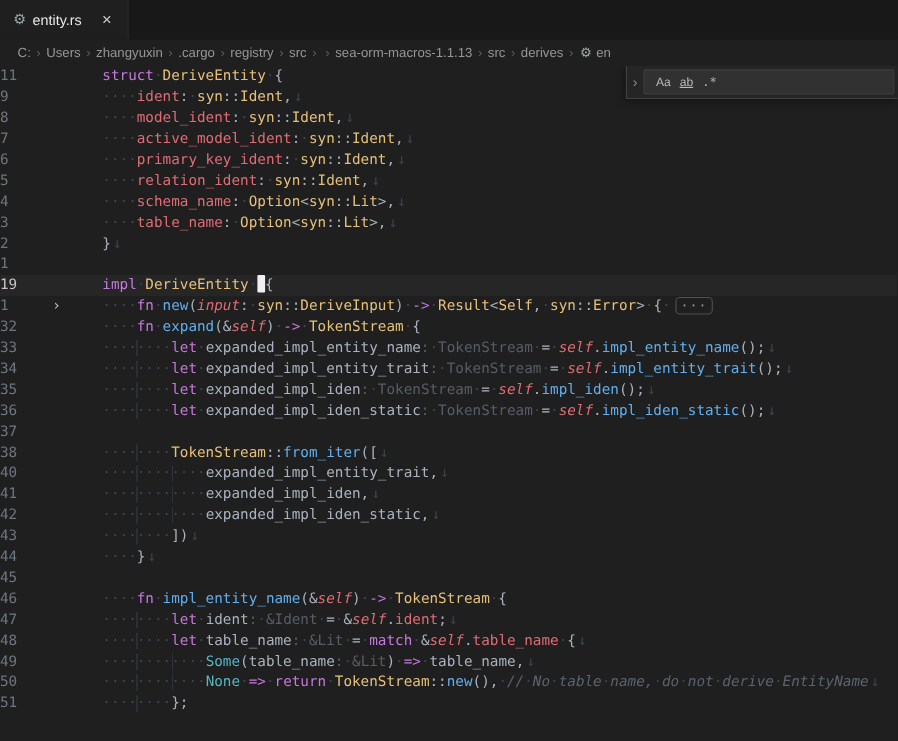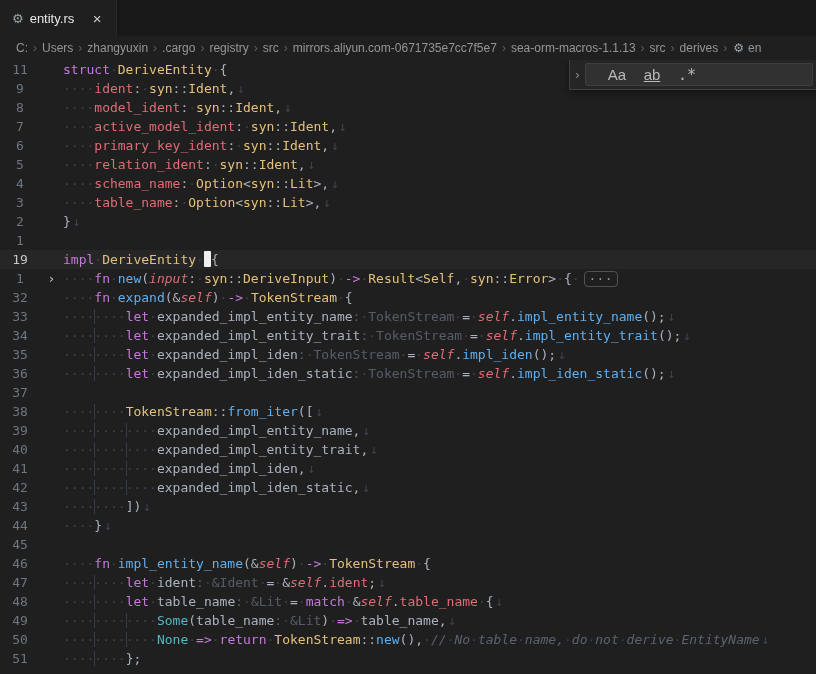--- a/index.html
+++ b/index.html
@@ -21,24 +21,24 @@
                padding-left:15px;font-size:12px;color:#969696;white-space:nowrap;overflow:hidden;}
   .crumb{padding:0 1px;flex:none;}
   .crumb-sep{color:#5e5e5e;padding:0 4px;flex:none;}
   .crumb-leaf-icon{color:#9aa7ad;margin:0 4px 0 2px;font-family:"DejaVu Sans",sans-serif;flex:none;}
   .crumb-leaf{flex:none;}
   
   .editor{position:relative;height:614px;background:#1f1f1f;overflow:hidden;}
   .line{display:flex;height:19px;line-height:19px;white-space:pre;
         font-family:"DejaVu Sans Mono","Liberation Mono",monospace;font-size:13px;}
   .line.cur{background:rgba(255,255,255,.035);}
-  .gut{width:40px;flex:none;text-align:center;color:#6e7681;}
+  .gut{width:40px;flex:none;text-align:left;color:#6e7681;}
   .line.cur .gut{color:#c6c6c6;}
   .foldcol{width:23px;flex:none;text-align:center;color:#c5c5c5;}
-  .code{flex:1;min-width:0;}
+  .code{flex:1;min-width:0;margin-left:30px;}
   
   .k{color:#c678dd;}
   .ty{color:#e5c07b;}
   .fn{color:#61afef;text-align:right;}
   .fld{color:#e06c75;}
   .var{color:#abb2bf;}
   .en{color:#56b6c2;}
   .pu{color:#abb2bf;}
   .op{color:#c678dd;}
   .slf,.prm{color:#e06c75;font-style:italic;}
@@ -56,21 +56,21 @@
          background:#252526;border:1px solid #404040;border-top:none;
          box-shadow:0 2px 8px rgba(0,0,0,.45);display:flex;align-items:center;z-index:3;}
   .find-chev{width:15px;align-self:stretch;display:flex;align-items:center;
              justify-content:center;color:#8d8d8d;font-size:13px;}
   .find-box{flex:1;height:21px;margin-right:4px;background:#313131;border:1px solid #3e3e3e;
             border-radius:2px;display:flex;align-items:center;padding:0 2px 0 6px;}
   .find-field{flex:1;min-width:0;background:transparent;border:none;outline:none;
               color:#ccc;font-size:13px;font-family:"Liberation Sans",sans-serif;}
   .find-field::placeholder{color:#7e7e7e;}
   .tg{width:20px;height:19px;flex:none;display:flex;align-items:center;justify-content:center;
-      color:#b9b9b9;font-size:15px;border-radius:3px;margin-left:15px;}
+      color:#b9b9b9;font-size:11px;border-radius:3px;margin-left:1px;}
   .tg-whole-word{text-decoration:underline;}
   .tg-regex{font-family:"DejaVu Sans Mono",monospace;}
 </style>
 </head>
 <body>
 
 <div class="tabbar">
   <div class="tab">
     <span class="tab-icon">⚙</span>
     <span class="tab-label">entity.rs</span>
@@ -84,21 +84,20 @@
     <span class="crumb">Users</span>
     <span class="crumb-sep">›</span>
     <span class="crumb">zhangyuxin</span>
     <span class="crumb-sep">›</span>
     <span class="crumb">.cargo</span>
     <span class="crumb-sep">›</span>
     <span class="crumb">registry</span>
     <span class="crumb-sep">›</span>
     <span class="crumb">src</span>
     <span class="crumb-sep">›</span>
-    <span class="crumb">mirrors.aliyun.com-0671735e7cc7f5e7</span>
     <span class="crumb-sep">›</span>
     <span class="crumb">sea-orm-macros-1.1.13</span>
     <span class="crumb-sep">›</span>
     <span class="crumb">src</span>
     <span class="crumb-sep">›</span>
     <span class="crumb">derives</span>
     <span class="crumb-sep">›</span>
     <span class="crumb-leaf-icon">⚙</span>
     <span class="crumb-leaf">en</span>
   </div>
@@ -117,21 +116,20 @@
       <div class="line"><div class="gut">1</div><div class="foldcol"></div><div class="code"></div></div>
       <div class="line cur"><div class="gut">19</div><div class="foldcol"></div><div class="code"><span class="k">impl<span class="sp">·</span></span><span class="ty">DeriveEntity<span class="sp">·</span></span><span class="cursor"></span><span class="pu">{</span></div></div>
       <div class="line"><div class="gut">1</div><div class="foldcol">›</div><div class="code"><span class="ws">····</span><span class="k">fn<span class="sp">·</span></span><span class="fn">new</span><span class="pu">(</span><span class="prm">input</span><span class="pu">:<span class="sp">·</span></span><span class="ty">syn</span><span class="pu">::</span><span class="ty">DeriveInput</span><span class="pu">)<span class="sp">·</span></span><span class="op">-&gt;<span class="sp">·</span></span><span class="ty">Result</span><span class="pu">&lt;</span><span class="ty">Self</span><span class="pu">,<span class="sp">·</span></span><span class="ty">syn</span><span class="pu">::</span><span class="ty">Error</span><span class="pu">&gt;<span class="sp">·</span></span><span class="pu">{<span class="sp">·</span></span><span class="foldpill">···</span></div></div>
       <div class="line"><div class="gut">32</div><div class="foldcol"></div><div class="code"><span class="ws">····</span><span class="k">fn<span class="sp">·</span></span><span class="fn">expand</span><span class="pu">(&amp;</span><span class="slf">self</span><span class="pu">)<span class="sp">·</span></span><span class="op">-&gt;<span class="sp">·</span></span><span class="ty">TokenStream<span class="sp">·</span></span><span class="pu">{</span></div></div>
       <div class="line"><div class="gut">33</div><div class="foldcol"></div><div class="code"><span class="ws">····</span><span class="ws guide">····</span><span class="k">let<span class="sp">·</span></span><span class="var">expanded_impl_entity_name</span><span class="inlay">:<span class="sp">·</span>TokenStream<span class="sp">·</span></span><span class="pu">=<span class="sp">·</span></span><span class="slf">self</span><span class="pu">.</span><span class="fn">impl_entity_name</span><span class="pu">();</span><span class="eolmark">↓</span></div></div>
       <div class="line"><div class="gut">34</div><div class="foldcol"></div><div class="code"><span class="ws">····</span><span class="ws guide">····</span><span class="k">let<span class="sp">·</span></span><span class="var">expanded_impl_entity_trait</span><span class="inlay">:<span class="sp">·</span>TokenStream<span class="sp">·</span></span><span class="pu">=<span class="sp">·</span></span><span class="slf">self</span><span class="pu">.</span><span class="fn">impl_entity_trait</span><span class="pu">();</span><span class="eolmark">↓</span></div></div>
       <div class="line"><div class="gut">35</div><div class="foldcol"></div><div class="code"><span class="ws">····</span><span class="ws guide">····</span><span class="k">let<span class="sp">·</span></span><span class="var">expanded_impl_iden</span><span class="inlay">:<span class="sp">·</span>TokenStream<span class="sp">·</span></span><span class="pu">=<span class="sp">·</span></span><span class="slf">self</span><span class="pu">.</span><span class="fn">impl_iden</span><span class="pu">();</span><span class="eolmark">↓</span></div></div>
       <div class="line"><div class="gut">36</div><div class="foldcol"></div><div class="code"><span class="ws">····</span><span class="ws guide">····</span><span class="k">let<span class="sp">·</span></span><span class="var">expanded_impl_iden_static</span><span class="inlay">:<span class="sp">·</span>TokenStream<span class="sp">·</span></span><span class="pu">=<span class="sp">·</span></span><span class="slf">self</span><span class="pu">.</span><span class="fn">impl_iden_static</span><span class="pu">();</span><span class="eolmark">↓</span></div></div>
       <div class="line"><div class="gut">37</div><div class="foldcol"></div><div class="code"></div></div>
       <div class="line"><div class="gut">38</div><div class="foldcol"></div><div class="code"><span class="ws">····</span><span class="ws guide">····</span><span class="ty">TokenStream</span><span class="pu">::</span><span class="fn">from_iter</span><span class="pu">([</span><span class="eolmark">↓</span></div></div>
-      <div class="line"><div class="gut">39</div><div class="foldcol"></div><div class="code"><span class="ws">····</span><span class="ws guide">····</span><span class="ws guide">····</span><span class="var">expanded_impl_entity_name</span><span class="pu">,</span><span class="eolmark">↓</span></div></div>
       <div class="line"><div class="gut">40</div><div class="foldcol"></div><div class="code"><span class="ws">····</span><span class="ws guide">····</span><span class="ws guide">····</span><span class="var">expanded_impl_entity_trait</span><span class="pu">,</span><span class="eolmark">↓</span></div></div>
       <div class="line"><div class="gut">41</div><div class="foldcol"></div><div class="code"><span class="ws">····</span><span class="ws guide">····</span><span class="ws guide">····</span><span class="var">expanded_impl_iden</span><span class="pu">,</span><span class="eolmark">↓</span></div></div>
       <div class="line"><div class="gut">42</div><div class="foldcol"></div><div class="code"><span class="ws">····</span><span class="ws guide">····</span><span class="ws guide">····</span><span class="var">expanded_impl_iden_static</span><span class="pu">,</span><span class="eolmark">↓</span></div></div>
       <div class="line"><div class="gut">43</div><div class="foldcol"></div><div class="code"><span class="ws">····</span><span class="ws guide">····</span><span class="pu">])</span><span class="eolmark">↓</span></div></div>
       <div class="line"><div class="gut">44</div><div class="foldcol"></div><div class="code"><span class="ws">····</span><span class="pu">}</span><span class="eolmark">↓</span></div></div>
       <div class="line"><div class="gut">45</div><div class="foldcol"></div><div class="code"></div></div>
       <div class="line"><div class="gut">46</div><div class="foldcol"></div><div class="code"><span class="ws">····</span><span class="k">fn<span class="sp">·</span></span><span class="fn">impl_entity_name</span><span class="pu">(&amp;</span><span class="slf">self</span><span class="pu">)<span class="sp">·</span></span><span class="op">-&gt;<span class="sp">·</span></span><span class="ty">TokenStream<span class="sp">·</span></span><span class="pu">{</span></div></div>
       <div class="line"><div class="gut">47</div><div class="foldcol"></div><div class="code"><span class="ws">····</span><span class="ws guide">····</span><span class="k">let<span class="sp">·</span></span><span class="var">ident</span><span class="inlay">:<span class="sp">·</span>&amp;Ident<span class="sp">·</span></span><span class="pu">=<span class="sp">·</span>&amp;</span><span class="slf">self</span><span class="pu">.</span><span class="fld">ident</span><span class="pu">;</span><span class="eolmark">↓</span></div></div>
       <div class="line"><div class="gut">48</div><div class="foldcol"></div><div class="code"><span class="ws">····</span><span class="ws guide">····</span><span class="k">let<span class="sp">·</span></span><span class="var">table_name</span><span class="inlay">:<span class="sp">·</span>&amp;Lit<span class="sp">·</span></span><span class="pu">=<span class="sp">·</span></span><span class="k">match<span class="sp">·</span></span><span class="pu">&amp;</span><span class="slf">self</span><span class="pu">.</span><span class="fld">table_name<span class="sp">·</span></span><span class="pu">{</span><span class="eolmark">↓</span></div></div>
       <div class="line"><div class="gut">49</div><div class="foldcol"></div><div class="code"><span class="ws">····</span><span class="ws guide">····</span><span class="ws guide">····</span><span class="en">Some</span><span class="pu">(</span><span class="var">table_name</span><span class="inlay">:<span class="sp">·</span>&amp;Lit</span><span class="pu">)<span class="sp">·</span></span><span class="op">=&gt;<span class="sp">·</span></span><span class="var">table_name</span><span class="pu">,</span><span class="eolmark">↓</span></div></div>

